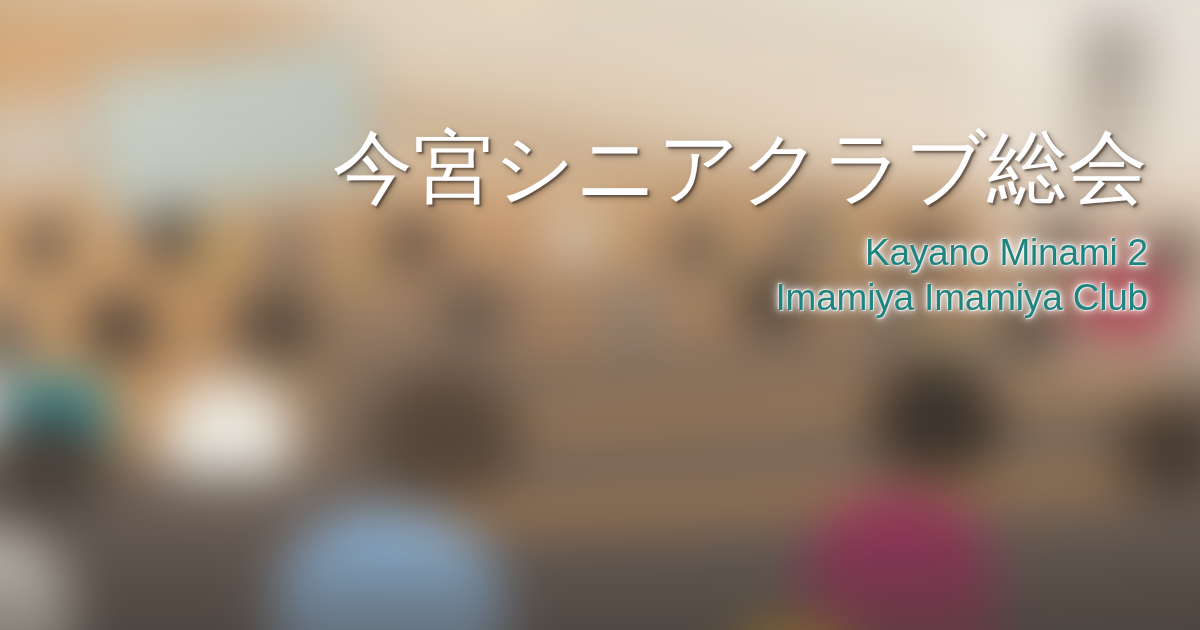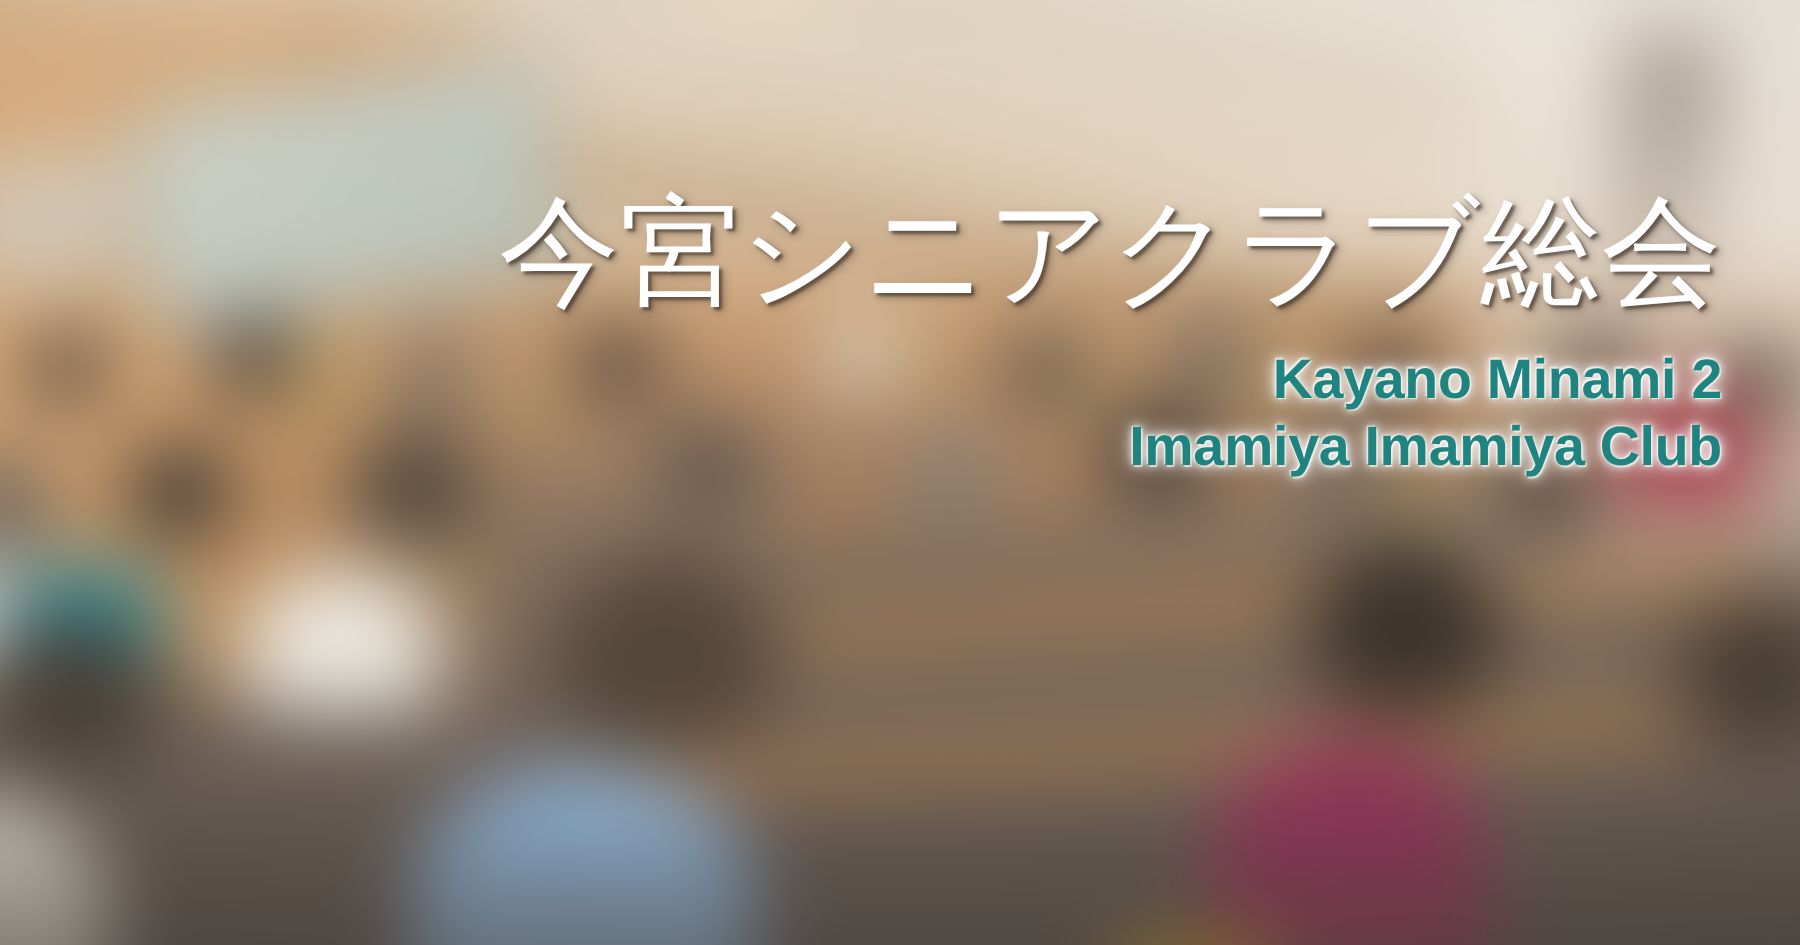--- a/index.html
+++ b/index.html
@@ -235,21 +235,21 @@
     white-space: nowrap;
     text-shadow:
        2px 2px 2px rgba(58,44,34,.60),
        3px 3px 6px rgba(52,40,30,.38),
        0 0 2px rgba(255,255,255,.30);
   }
 
   .subtitle {
     margin: 22px 0 0 0;
     font-family: "Liberation Sans", sans-serif;
-    font-weight: 700;
+    font-weight: 400;
     font-size: 37px;
     line-height: 1.22;
     letter-spacing: -0.005em;
     color: #1f8480;
     white-space: nowrap;
   }
   .subtitle .sub-line {
     display: block;
     text-shadow:
       0 0 5px rgba(255,255,255,.95),

